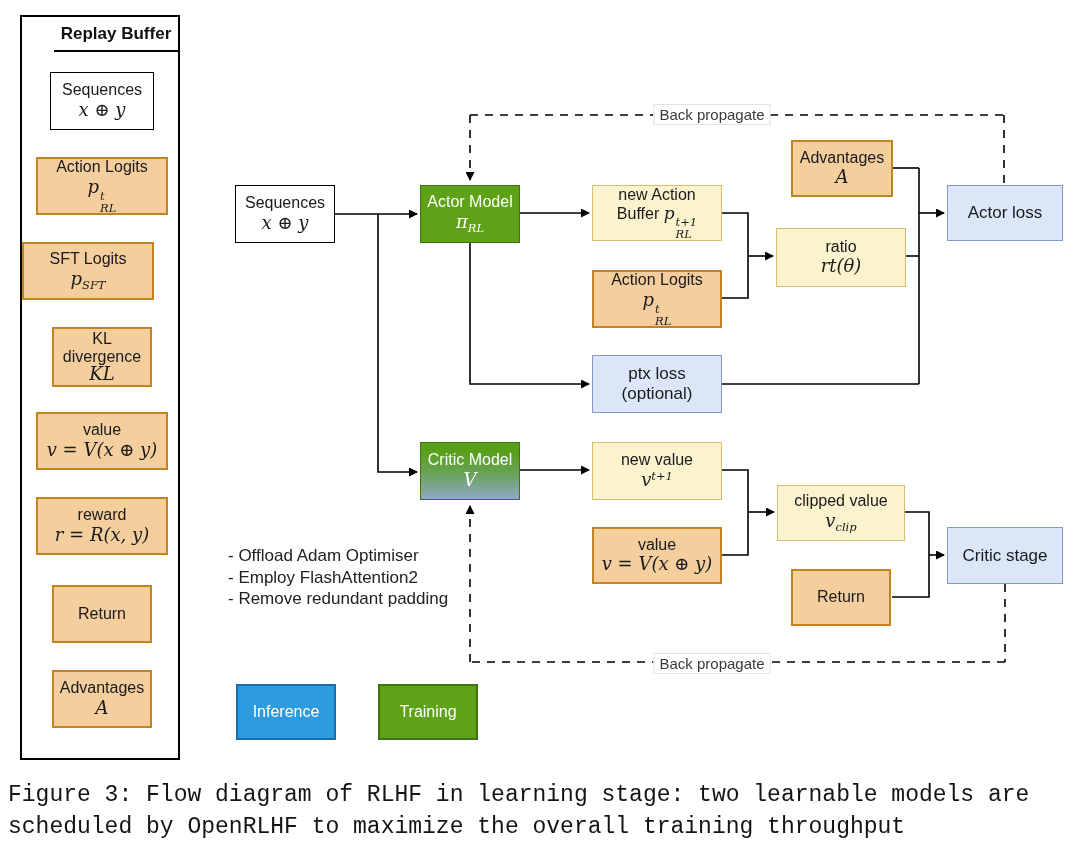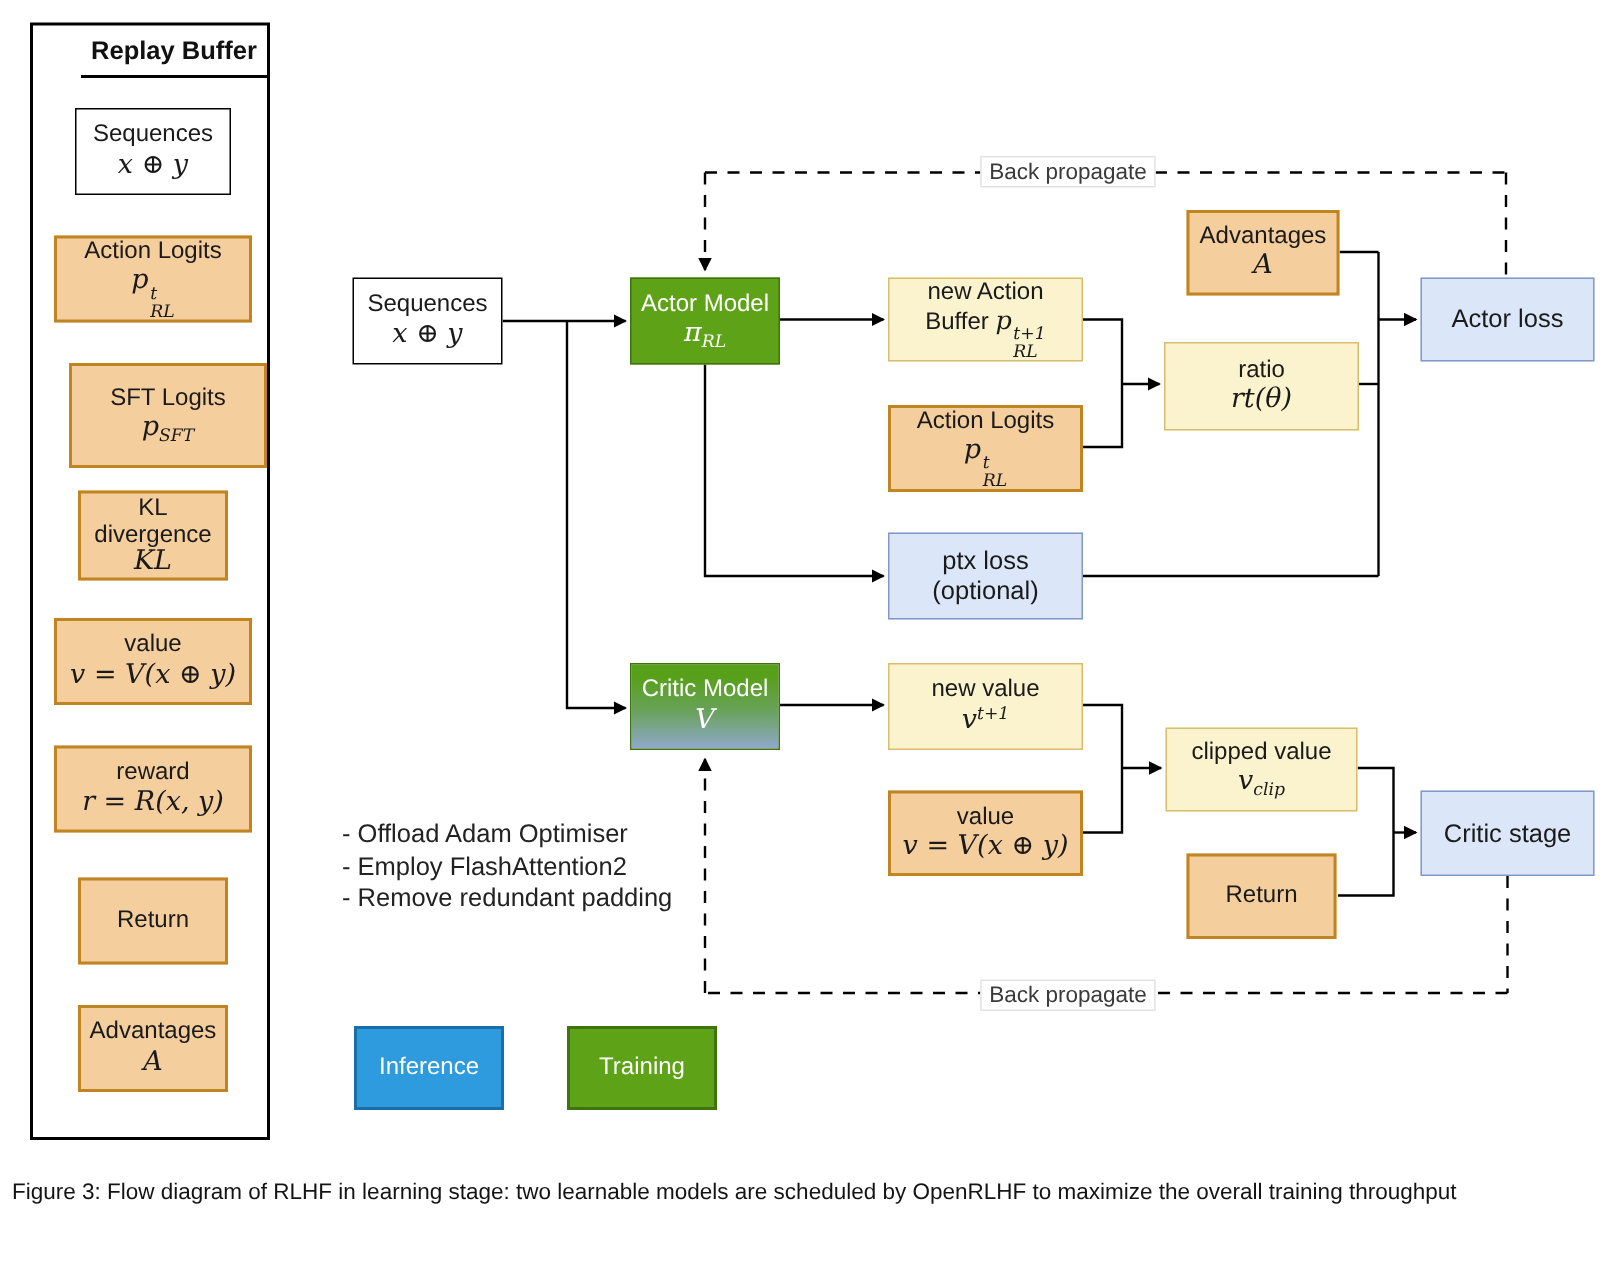--- a/index.html
+++ b/index.html
@@ -26,22 +26,22 @@
   .inference{background:var(--inference-fill);border:2px solid var(--inference-border);}
   #rb-panel{position:absolute;left:20px;top:15px;width:160px;height:745px;border:2px solid #000;
             box-sizing:border-box;background:#fff;padding-left:32px;}
   #rb-title{height:33px;border-bottom:2px solid #000;display:flex;align-items:center;justify-content:center;
             font-weight:bold;font-size:17px;}
   .bp-label{position:absolute;transform:translateX(-50%);font-size:15px;color:#3a3a3a;background:#fff;
             border:1px solid #e2e2e2;padding:0 5px;line-height:19px;white-space:nowrap;}
   #notes{position:absolute;left:228px;top:545px;font-size:17px;line-height:21.5px;color:#222;}
   .legend{position:absolute;width:100px;height:56px;display:flex;align-items:center;justify-content:center;
           font-size:16px;box-sizing:border-box;text-align:right;}
-  #caption{position:absolute;left:8px;top:779px;width:1068px;font-family:Liberation Sans, sans-serif;
-           font-size:15px;line-height:32px;color:#141414;}
+  #caption{position:absolute;left:8px;top:779px;width:1068px;font-family:Liberation Mono, monospace;
+           font-size:23px;line-height:32px;color:#141414;}
 </style>
 </head>
 <body>
 
 <div id="canvas">
 
   <svg id="edges" width="1080" height="770">
     <defs>
       <marker id="arr" markerWidth="9" markerHeight="9" refX="8" refY="4.5" orient="auto" markerUnits="userSpaceOnUse">
         <path d="M0,0 L9,4.5 L0,9 z" fill="#000"></path>
@@ -88,21 +88,21 @@
     </div>
 
     <div class="node orange" style="left:14px;top:140px;width:132px;height:58px">
       <div class="lbl">Action Logits</div>
       <div class="mrow"><span>p</span><span class="stack">
             <span>t</span>
             <span>RL</span>
           </span></div>
     </div>
 
-    <div class="node orange" style="left:24px;top:225px;width:132px;height:70px">
+    <div class="node orange" style="left:0;top:225px;width:132px;height:58px">
       <div class="lbl">SFT Logits</div>
       <div class="mrow"><span>p</span><span class="sb">SFT</span></div>
     </div>
 
     <div class="node orange" style="left:30px;top:310px;width:100px;height:60px">
       <div class="lbl" style="line-height:1.1">KL</div>
       <div class="lbl" style="line-height:1.1">divergence</div>
       <div class="mrow" style="line-height:1.05">KL</div>
     </div>
 

